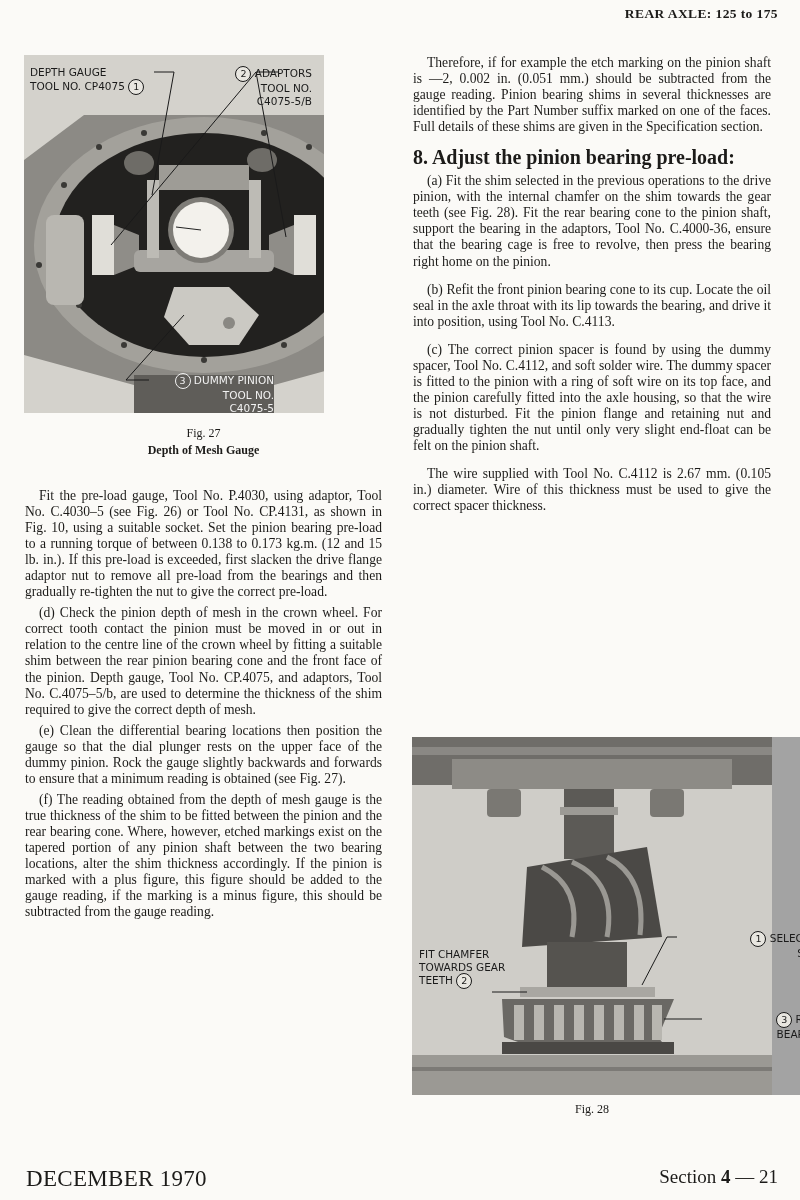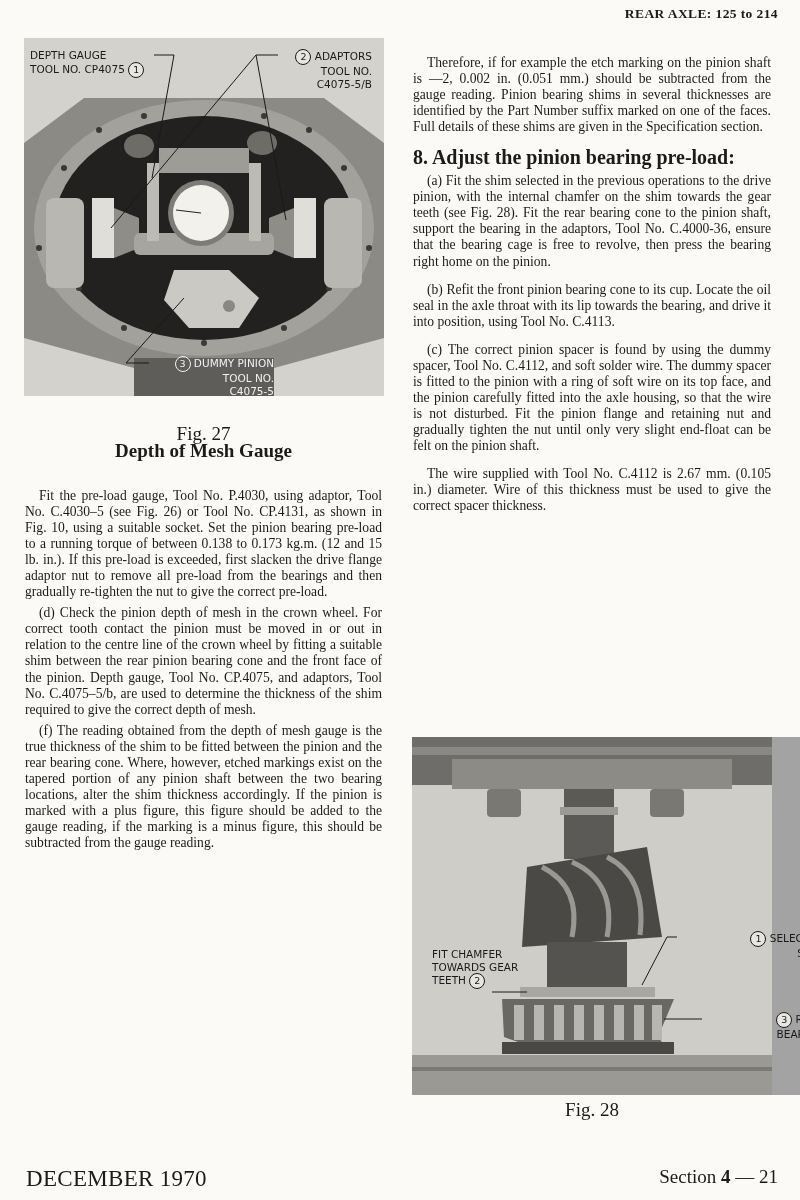--- a/index.html
+++ b/index.html
@@ -9,42 +9,42 @@
   }
   .running-head {
     position:absolute; top:6px; right:22px; font-weight:bold; font-size:13.5px; letter-spacing:0.4px;
   }
   .col { position:absolute; font-size:13.6px; line-height:16.05px; text-align:justify; }
   .col-left { left:25px; width:357px; }
   .col-right { left:413px; width:358px; }
   .para { margin:0; text-indent:14px; }
   .para + .para { margin-top:5px; }
   .heading { font-weight:bold; font-size:20px; margin:0 0 8px 0; }
-  .caption { text-align:center; font-size:19px; line-height:17px; }
+  .caption { text-align:center; font-size:12px; line-height:17px; }
   .caption .cap-title { font-weight:bold; display:block; }
   .figure { position:absolute; overflow:hidden; background:#cfcdc7; }
-  .fig27 { left:24px; top:38px; width:360px; height:358px; }
+  .fig27 { left:24px; top:55px; width:300px; height:358px; }
   .fig28 { left:412px; top:737px; width:420px; height:358px; background:#a3a3a3;text-decoration:underline; }
   .lbl { position:absolute; font-family:"DejaVu Sans","Liberation Sans",sans-serif; font-size:10.5px; line-height:12.5px; color:#1a1a1a; text-transform:uppercase; }
   .lbl.light { color:#f2f2f2; }
   .lbl.right { text-align:right; }
   .num {
     display:inline-block; width:14px; height:14px; border:1.2px solid #1a1a1a; border-radius:50%;
     text-align:center; font-size:9.5px; line-height:14px; vertical-align:middle; background:#e8e6e0;
   }
   .num.light { border-color:#f2f2f2; color:#f2f2f2; background:transparent; }
   .footer-left { position:absolute; left:26px; top:1166px; font-size:23px; letter-spacing:0.3px; }
   .footer-right { position:absolute; right:22px; top:1166px; font-size:19px;margin-left:8px; }
   .footer-right b { font-weight:bold; }
   svg { display:block; }
 </style>
 </head>
 <body>
 
-<div class="running-head">REAR AXLE: 125 to 214</div>
+<div class="running-head">REAR AXLE: 125 to 175</div>
 
 <div class="figure fig27">
   <svg width="360" height="358" viewBox="0 0 360 358">
     <rect x="0" y="0" width="360" height="358" fill="#d4d2cc"></rect>
 
     <path d="M0 105 L60 60 L300 60 L360 105 L360 300 L250 330 L250 358 L110 358 L110 330 L0 300 Z" fill="#8c8a85"></path>
 
     <ellipse cx="180" cy="190" rx="170" ry="128" fill="#a3a19b"></ellipse>
     <ellipse cx="180" cy="190" rx="150" ry="112" fill="#22211f"></ellipse>
 
@@ -115,20 +115,21 @@
 </div>
 
 <div class="caption" style="position:absolute;left:25px;top:425px;width:357px;">
   <span>Fig. 27</span>
   <span class="cap-title">Depth of Mesh Gauge</span>
 </div>
 
 <div class="col col-left" style="top:488px;">
   <p class="para">Fit the pre-load gauge, Tool No. P.4030, using adaptor, Tool No. C.4030–5 (see Fig. 26) or Tool No. CP.4131, as shown in Fig. 10, using a suitable socket. Set the pinion bearing pre-load to a running torque of between 0.138 to 0.173 kg.m. (12 and 15 lb. in.). If this pre-load is exceeded, first slacken the drive flange adaptor nut to remove all pre-load from the bearings and then gradually re-tighten the nut to give the correct pre-load.</p>
   <p class="para">(d) Check the pinion depth of mesh in the crown wheel. For correct tooth contact the pinion must be moved in or out in relation to the centre line of the crown wheel by fitting a suitable shim between the rear pinion bearing cone and the front face of the pinion. Depth gauge, Tool No. CP.4075, and adaptors, Tool No. C.4075–5/b, are used to determine the thickness of the shim required to give the correct depth of mesh.</p>
+  <p class="para">(e) Clean the differential bearing locations then position the gauge so that the dial plunger rests on the upper face of the dummy pinion. Rock the gauge slightly backwards and forwards to ensure that a minimum reading is obtained (see Fig. 27).</p>
   <p class="para">(f) The reading obtained from the depth of mesh gauge is the true thickness of the shim to be fitted between the pinion and the rear bearing cone. Where, however, etched markings exist on the tapered portion of any pinion shaft between the two bearing locations, alter the shim thickness accordingly. If the pinion is marked with a plus figure, this figure should be added to the gauge reading, if the marking is a minus figure, this should be subtracted from the gauge reading.</p>
 </div>
 
 <div class="col col-right" style="top:55px;">
   <p class="para">Therefore, if for example the etch marking on the pinion shaft is —2, 0.002 in. (0.051 mm.) should be subtracted from the gauge reading. Pinion bearing shims in several thicknesses are identified by the Part Number suffix marked on one of the faces. Full details of these shims are given in the Specification section.</p>
   <p class="heading" style="margin-top:14px;">8.  Adjust the pinion bearing pre-load:</p>
   <p class="para">(a) Fit the shim selected in the previous operations to the drive pinion, with the internal chamfer on the shim towards the gear teeth (see Fig. 28). Fit the rear bearing cone to the pinion shaft, support the bearing in the adaptors, Tool No. C.4000-36, ensure that the bearing cage is free to revolve, then press the bearing right home on the pinion.</p>
   <p class="para" style="margin-top:12px;">(b) Refit the front pinion bearing cone to its cup. Locate the oil seal in the axle throat with its lip towards the bearing, and drive it into position, using Tool No. C.4113.</p>
   <p class="para" style="margin-top:12px;">(c) The correct pinion spacer is found by using the dummy spacer, Tool No. C.4112, and soft solder wire. The dummy spacer is fitted to the pinion with a ring of soft wire on its top face, and the pinion carefully fitted into the axle housing, so that the wire is not disturbed. Fit the pinion flange and retaining nut and gradually tighten the nut until only very slight end-float can be felt on the pinion shaft.</p>
   <p class="para" style="margin-top:12px;">The wire supplied with Tool No. C.4112 is 2.67 mm. (0.105 in.) diameter. Wire of this thickness must be used to give the correct spacer thickness.</p>
@@ -178,21 +179,21 @@
     <g stroke="#1a1a1a" stroke-width="1" fill="none">
       <polyline points="265,200 255,200 230,248"></polyline>
       <polyline points="80,255 115,255"></polyline>
       <polyline points="290,282 252,282"></polyline>
     </g>
   </svg>
   <div class="lbl right" style="right:8px;top:194px;">
     <div><span class="num">1</span> <span>SELECTED</span></div>
     <div>SHIM</div>
   </div>
-  <div class="lbl" style="left:20px;top:211px;">
+  <div class="lbl" style="left:7px;top:211px;">
     <div>FIT CHAMFER</div>
     <div>TOWARDS GEAR</div>
     <div><span>TEETH</span> <span class="num">2</span></div>
   </div>
   <div class="lbl right" style="right:8px;top:275px;">
     <div><span class="num">3</span> <span>REAR</span></div>
     <div>BEARING</div>
   </div>
 </div>
 

